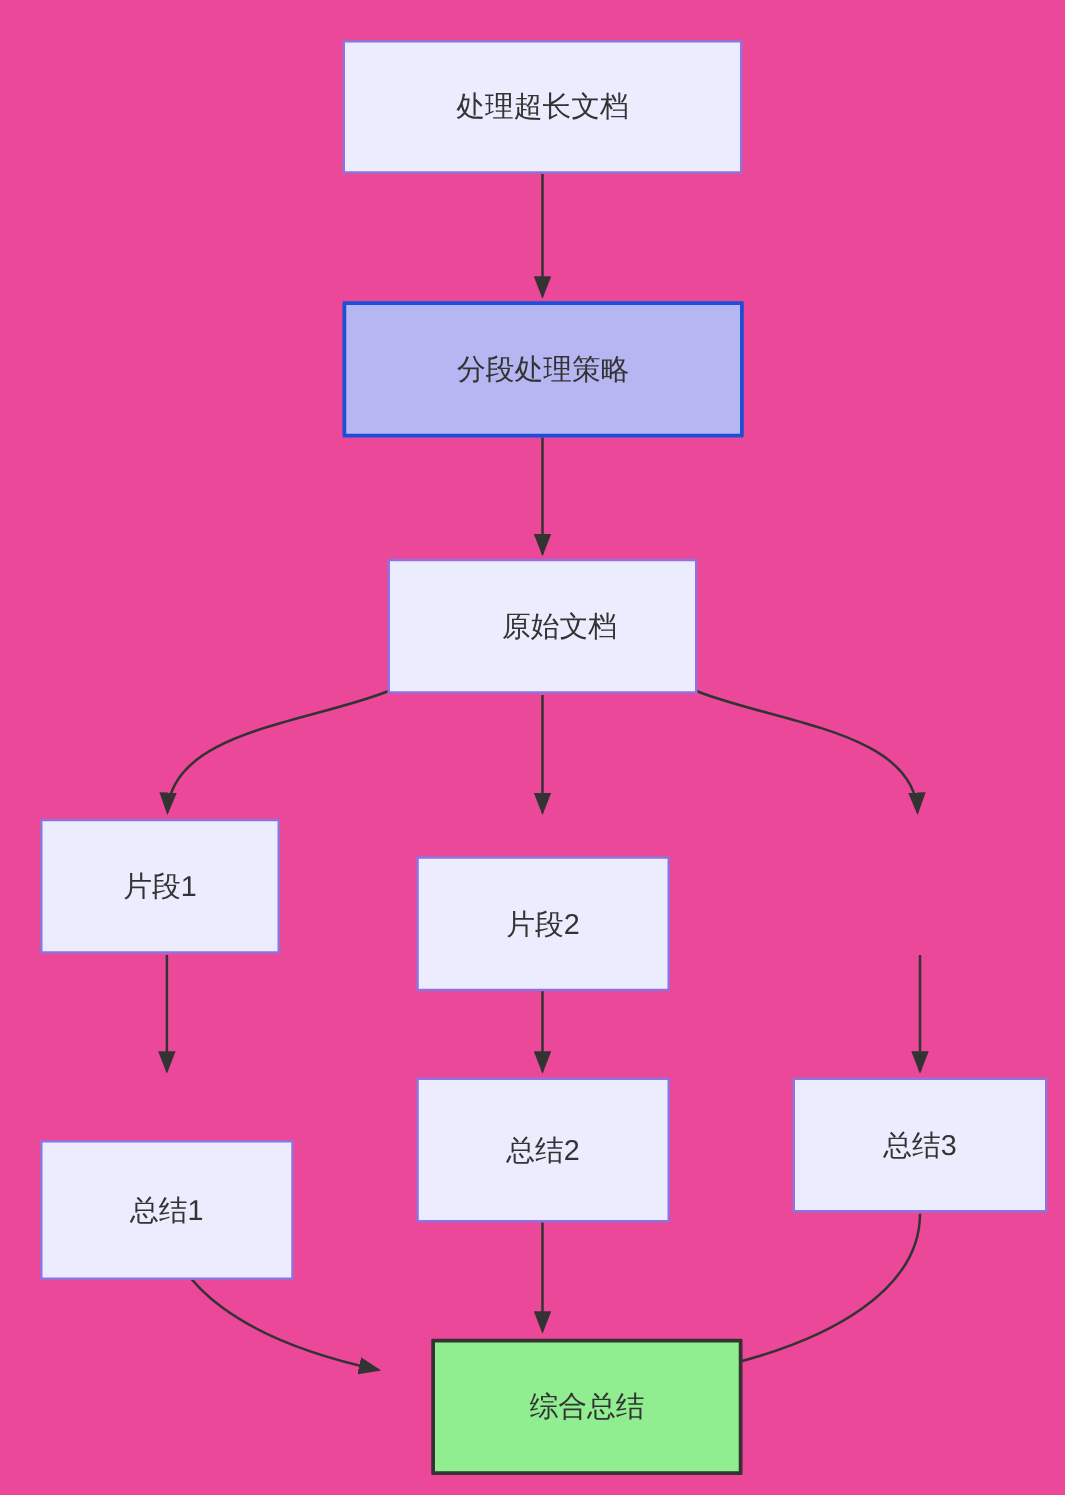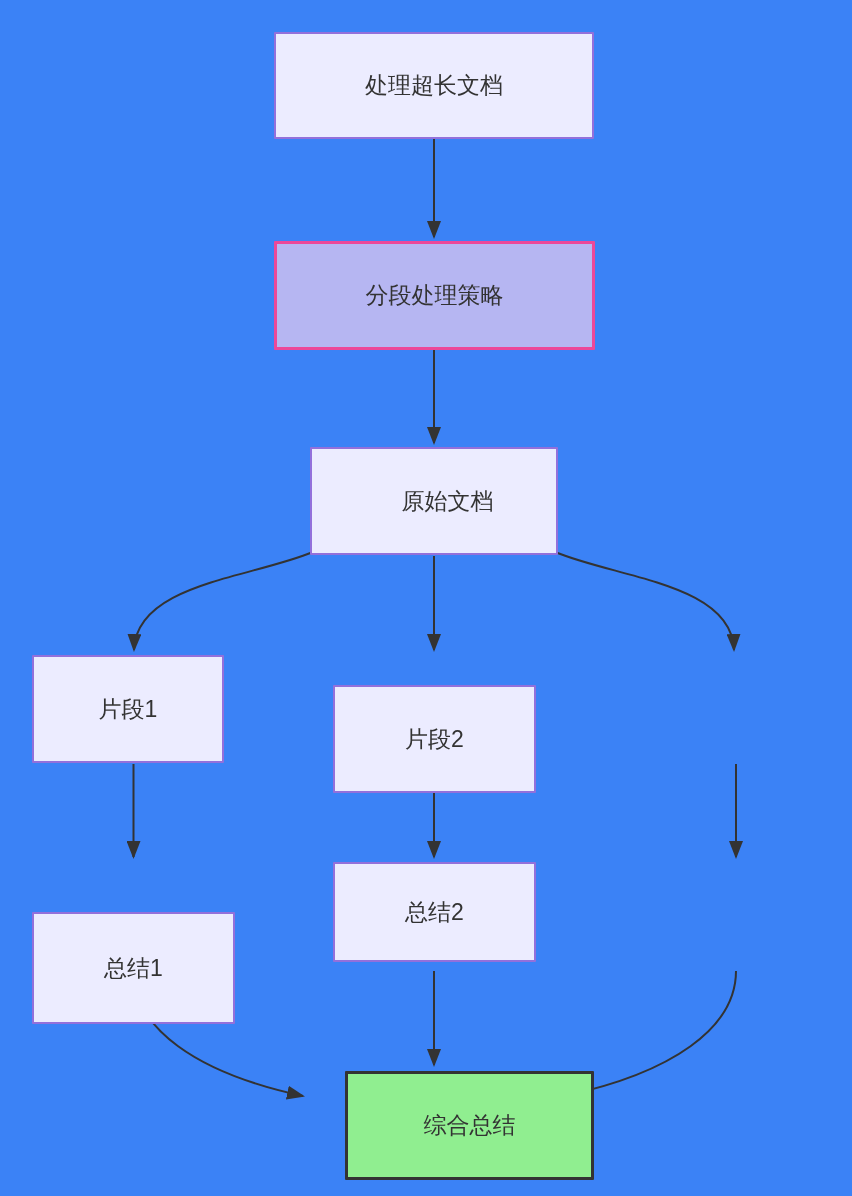--- a/index.html
+++ b/index.html
@@ -1,20 +1,20 @@
 <!DOCTYPE html>
 <html><head>
 <meta charset="utf-8">
 <style>
   html, body { margin: 0; padding: 0; background: #ffffff; }
   #canvas {
     position: relative;
     width: 852px;
     height: 1196px;
-    background: #3b82f6;
+    background: #ec4899;
     font-family: "Liberation Sans", sans-serif;
     overflow: hidden;
   }
   svg.edges {
     position: absolute;
     left: 0; top: 0;
     width: 852px; height: 1196px;
     z-index: 1;
   }
   .node {
@@ -27,34 +27,34 @@
     background: #ECECFF;
     border: 2px solid #9370DB;
     border-radius: 1px;
     color: #333333;
     font-size: 23px;
     line-height: 1;
     white-space: nowrap;
   }
   .node--highlight {
     background: #B6B6F2;
-    border: 3px solid #ec4899;
+    border: 3px solid #1d4ed8;
   }
   .node--final {
     background: #90EE90;
     border: 3px solid #333333;
   }
   .n-title    { left: 274px; top: 32px;   width: 320px; height: 107px; }
   .n-strategy { left: 274px; top: 241px;  width: 321px; height: 109px; }
   .n-doc      { left: 310px; top: 447px;  width: 248px; height: 108px; padding-left: 27px; }
   .n-seg1     { left: 32px;  top: 655px;  width: 192px; height: 108px; }
   .n-seg2     { left: 333px; top: 685px;  width: 203px; height: 108px; }
   .n-seg3     { left: 634px; top: 655px;  width: 204px; height: 108px; }
   .n-sum1     { left: 32px;  top: 912px;  width: 203px; height: 112px; }
-  .n-sum2     { left: 333px; top: 862px;  width: 203px; height: 100px; }
+  .n-sum2     { left: 333px; top: 862px;  width: 203px; height: 116px; }
   .n-sum3     { left: 634px; top: 862px;  width: 204px; height: 108px; }
   .n-final    { left: 309px; top: 1071px; width: 249px; height: 109px; margin-left: 36px; }
 </style>
 </head>
 <body>
 
 <div id="canvas">
 
   <svg class="edges" viewBox="0 0 852 1196" xmlns="http://www.w3.org/2000/svg">
     <defs>
@@ -99,18 +99,21 @@
 
 
   <div class="node n-sum1">
     <span>总结1</span>
   </div>
 
   <div class="node n-sum2">
     <span>总结2</span>
   </div>
 
+  <div class="node n-sum3">
+    <span>总结3</span>
+  </div>
 
   <div class="node node--final n-final">
     <span>综合总结</span>
   </div>
 
 </div>
 
 </body></html>

